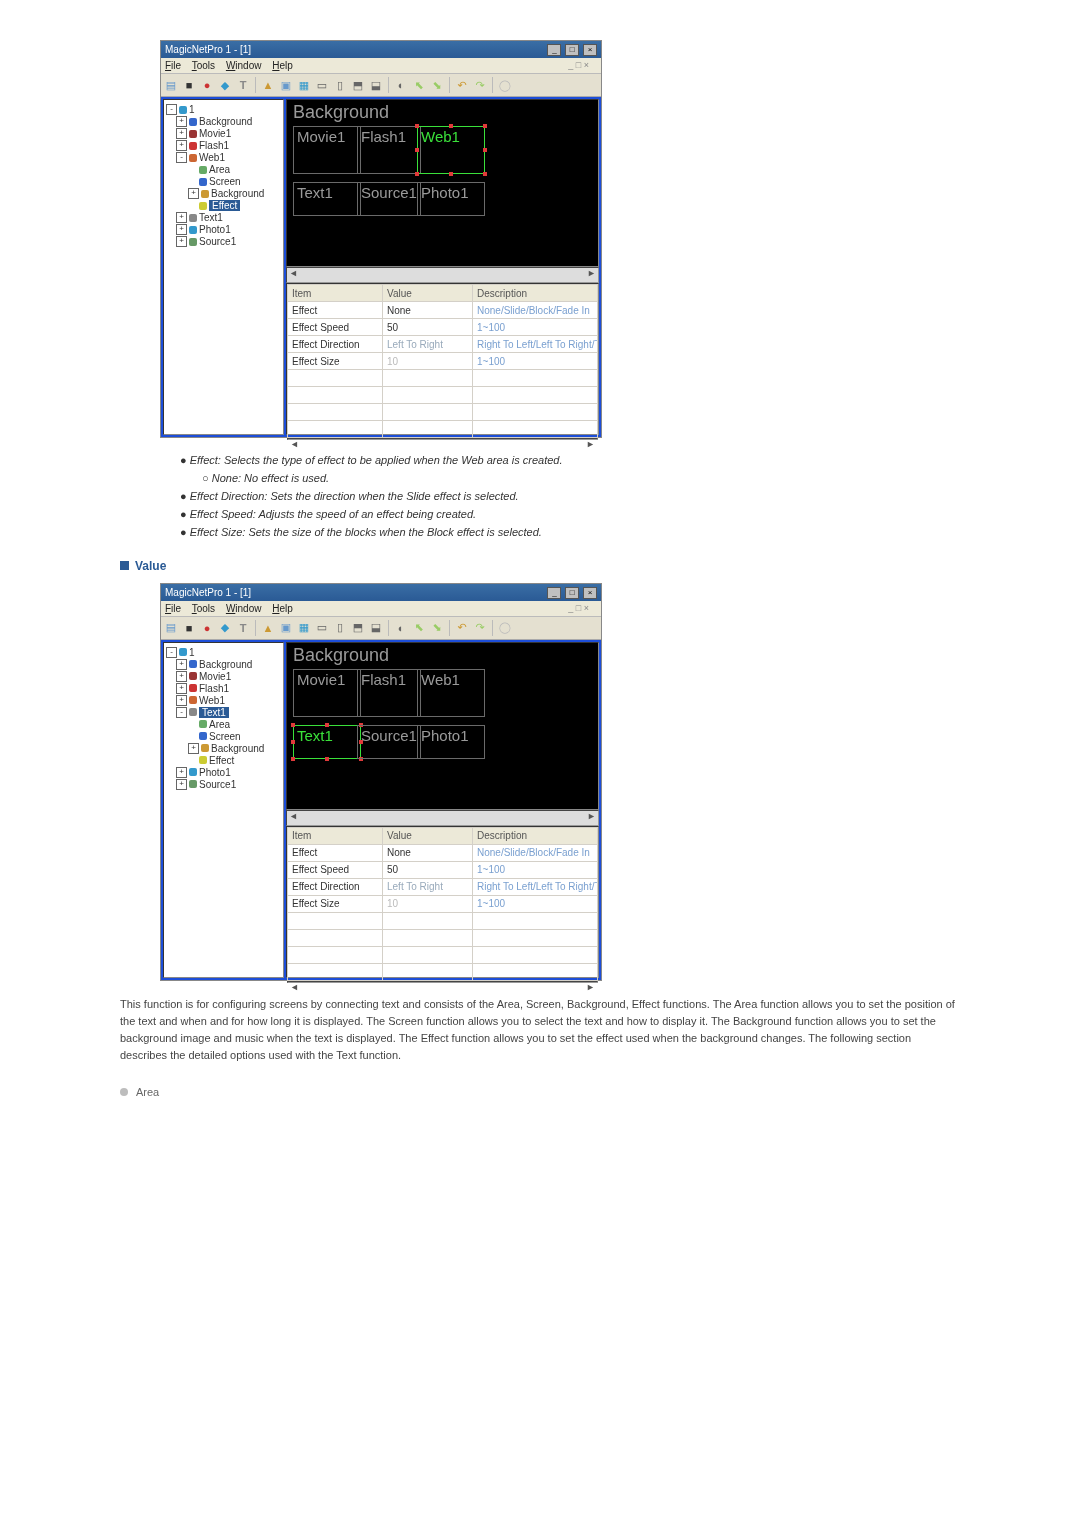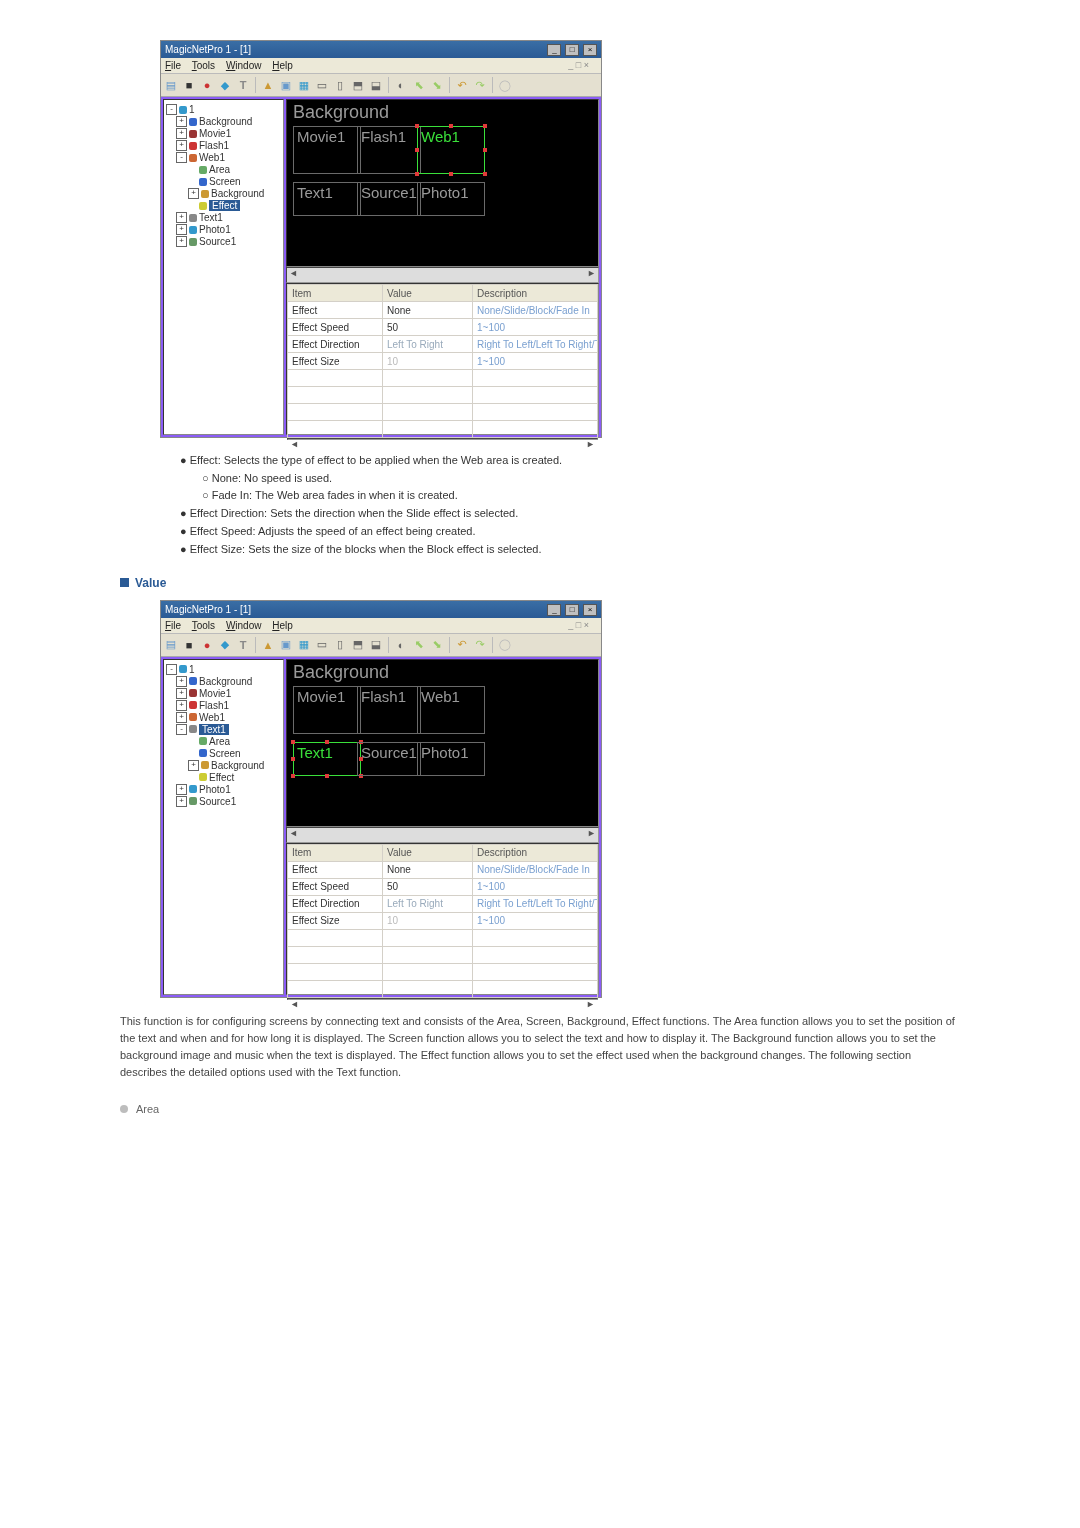--- a/index.html
+++ b/index.html
@@ -9,21 +9,21 @@
     font-size: 11px;
     color: #333;
     background: #fff;
     width: 1080px;
     box-sizing: border-box;
   }
   .screenshot {
     width: 440px;
     margin: 0 0 15px 40px;
     border: 1px solid #888;
-    background: #8b5cf6;
+    background: #1d4ed8;
   }
   .titlebar {
     background: linear-gradient(#3a6ea5, #2a5a95);
     color: #fff;
     font-size: 10px;
     padding: 2px 4px;
     display: flex;
     justify-content: space-between;
     align-items: center;
   }
@@ -102,21 +102,21 @@
   .propgrid th, .propgrid td {
     border:1px solid #d4d0c8; padding:1px 4px; text-align:left; height:14px;
     overflow:hidden; white-space:nowrap;
   }
   .propgrid th { background:#ece9d8; font-weight:normal; color:#555;}
   .propgrid td.desc { color:#7aa0d0; }
   .propgrid .blankrow td{ color:transparent;}
   .propgrid col.c1{width:95px;} .propgrid col.c2{width:90px;}
 
   
-  ul.bullets { list-style:none; padding:0; margin: 4px 0 14px 60px;}
+  ul.bullets { list-style:none; padding:0; margin: 4px 0 14px 60px; font-style: italic;}
   ul.bullets > li::before { content:"● "; color:#333;}
   ul.bullets > li { margin-bottom:2px; line-height:1.45;}
   ul.subbullets { list-style:none; padding:0; margin: 2px 0 2px 22px;}
   ul.subbullets > li::before { content:"○ "; }
   ul.subbullets > li{ margin-bottom:1px;}
   .section-head {
     color:#2a5a95; font-weight:bold; font-size:12px;
     margin: 18px 0 10px 0; display:flex; align-items:center; gap:6px;
   }
   .section-head .cube{width:9px;height:9px;background:#2a5a95;display:inline-block;}
@@ -319,22 +319,21 @@
           </table>
         <div class="scrollh" style="margin-top:auto"></div>
       </div>
     </div>
   </div>
 </div>
 
 <ul class="bullets">
   <li><span>Effect: Selects the type of effect to be applied when the Web area is created.</span>
     <ul class="subbullets">
-      <li>None: No speed is used.</li>
-      <li>Fade In: The Web area fades in when it is created.</li>
+      <li>None: No effect is used.</li>
     </ul>
   </li>
   <li>Effect Direction: Sets the direction when the Slide effect is selected.</li>
   <li>Effect Speed: Adjusts the speed of an effect being created.</li>
   <li>Effect Size: Sets the size of the blocks when the Block effect is selected.</li>
 </ul>
 
 <div class="section-head">
   <span class="cube"></span>
   <span>Value</span>

